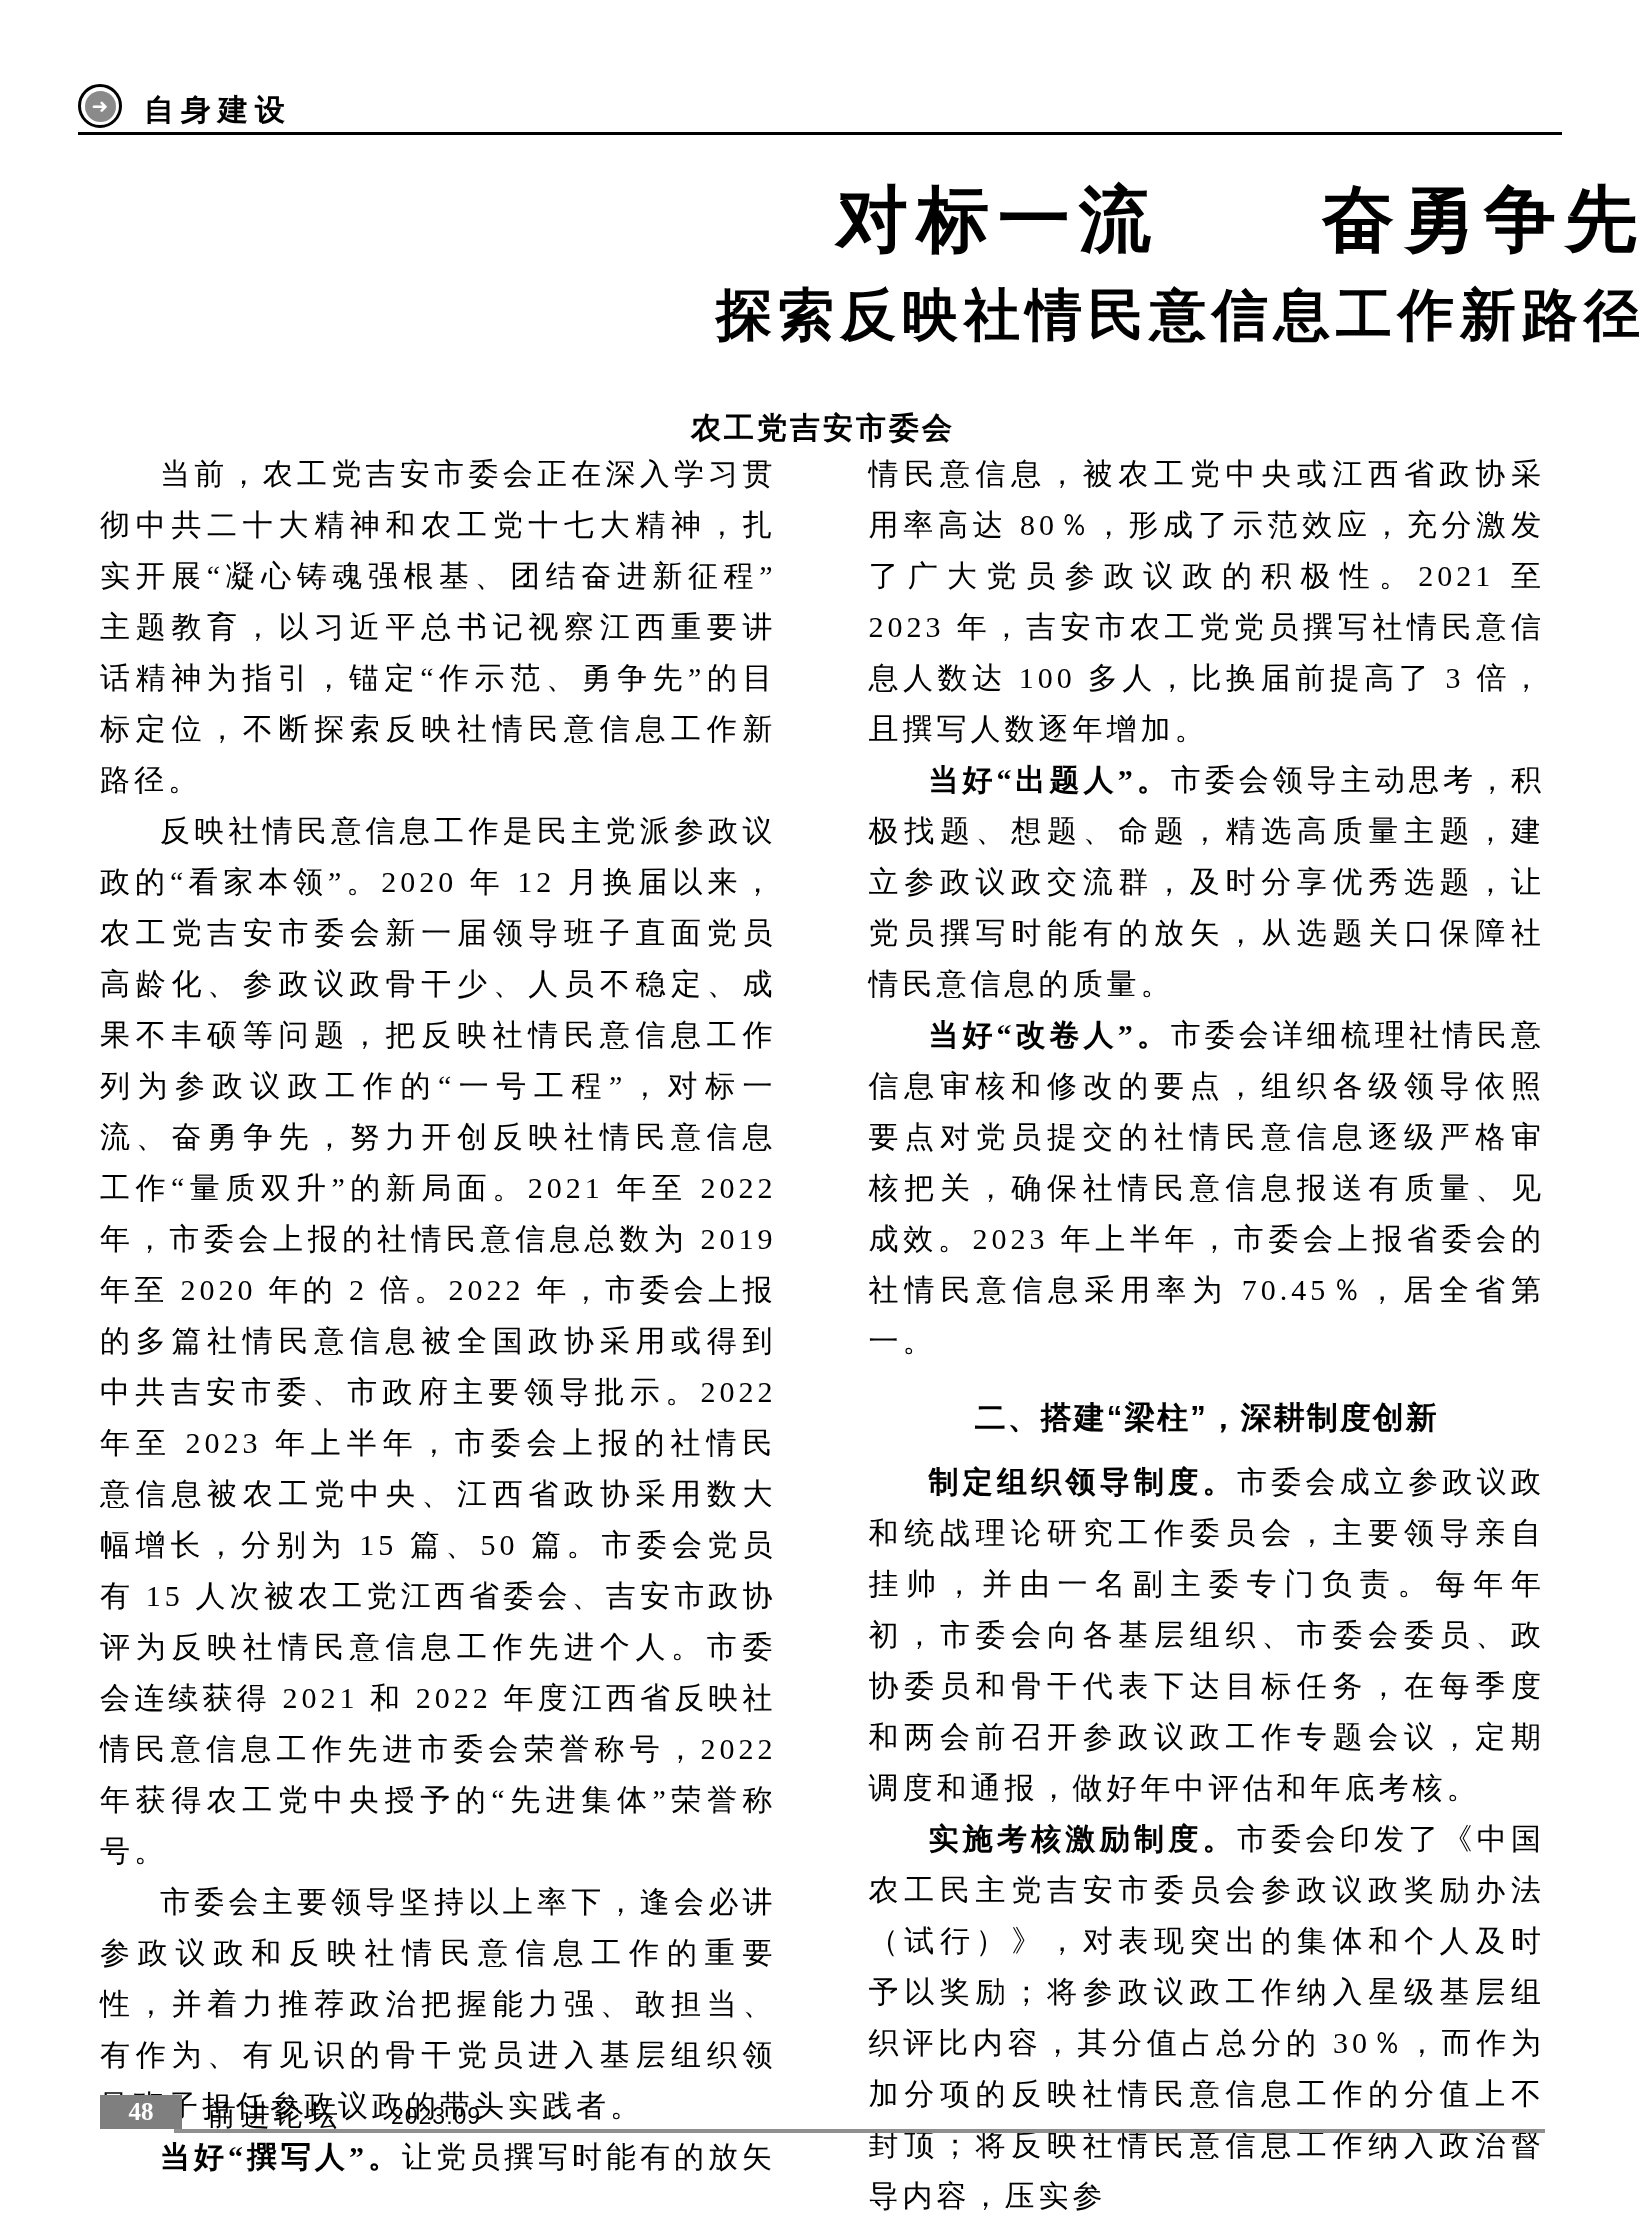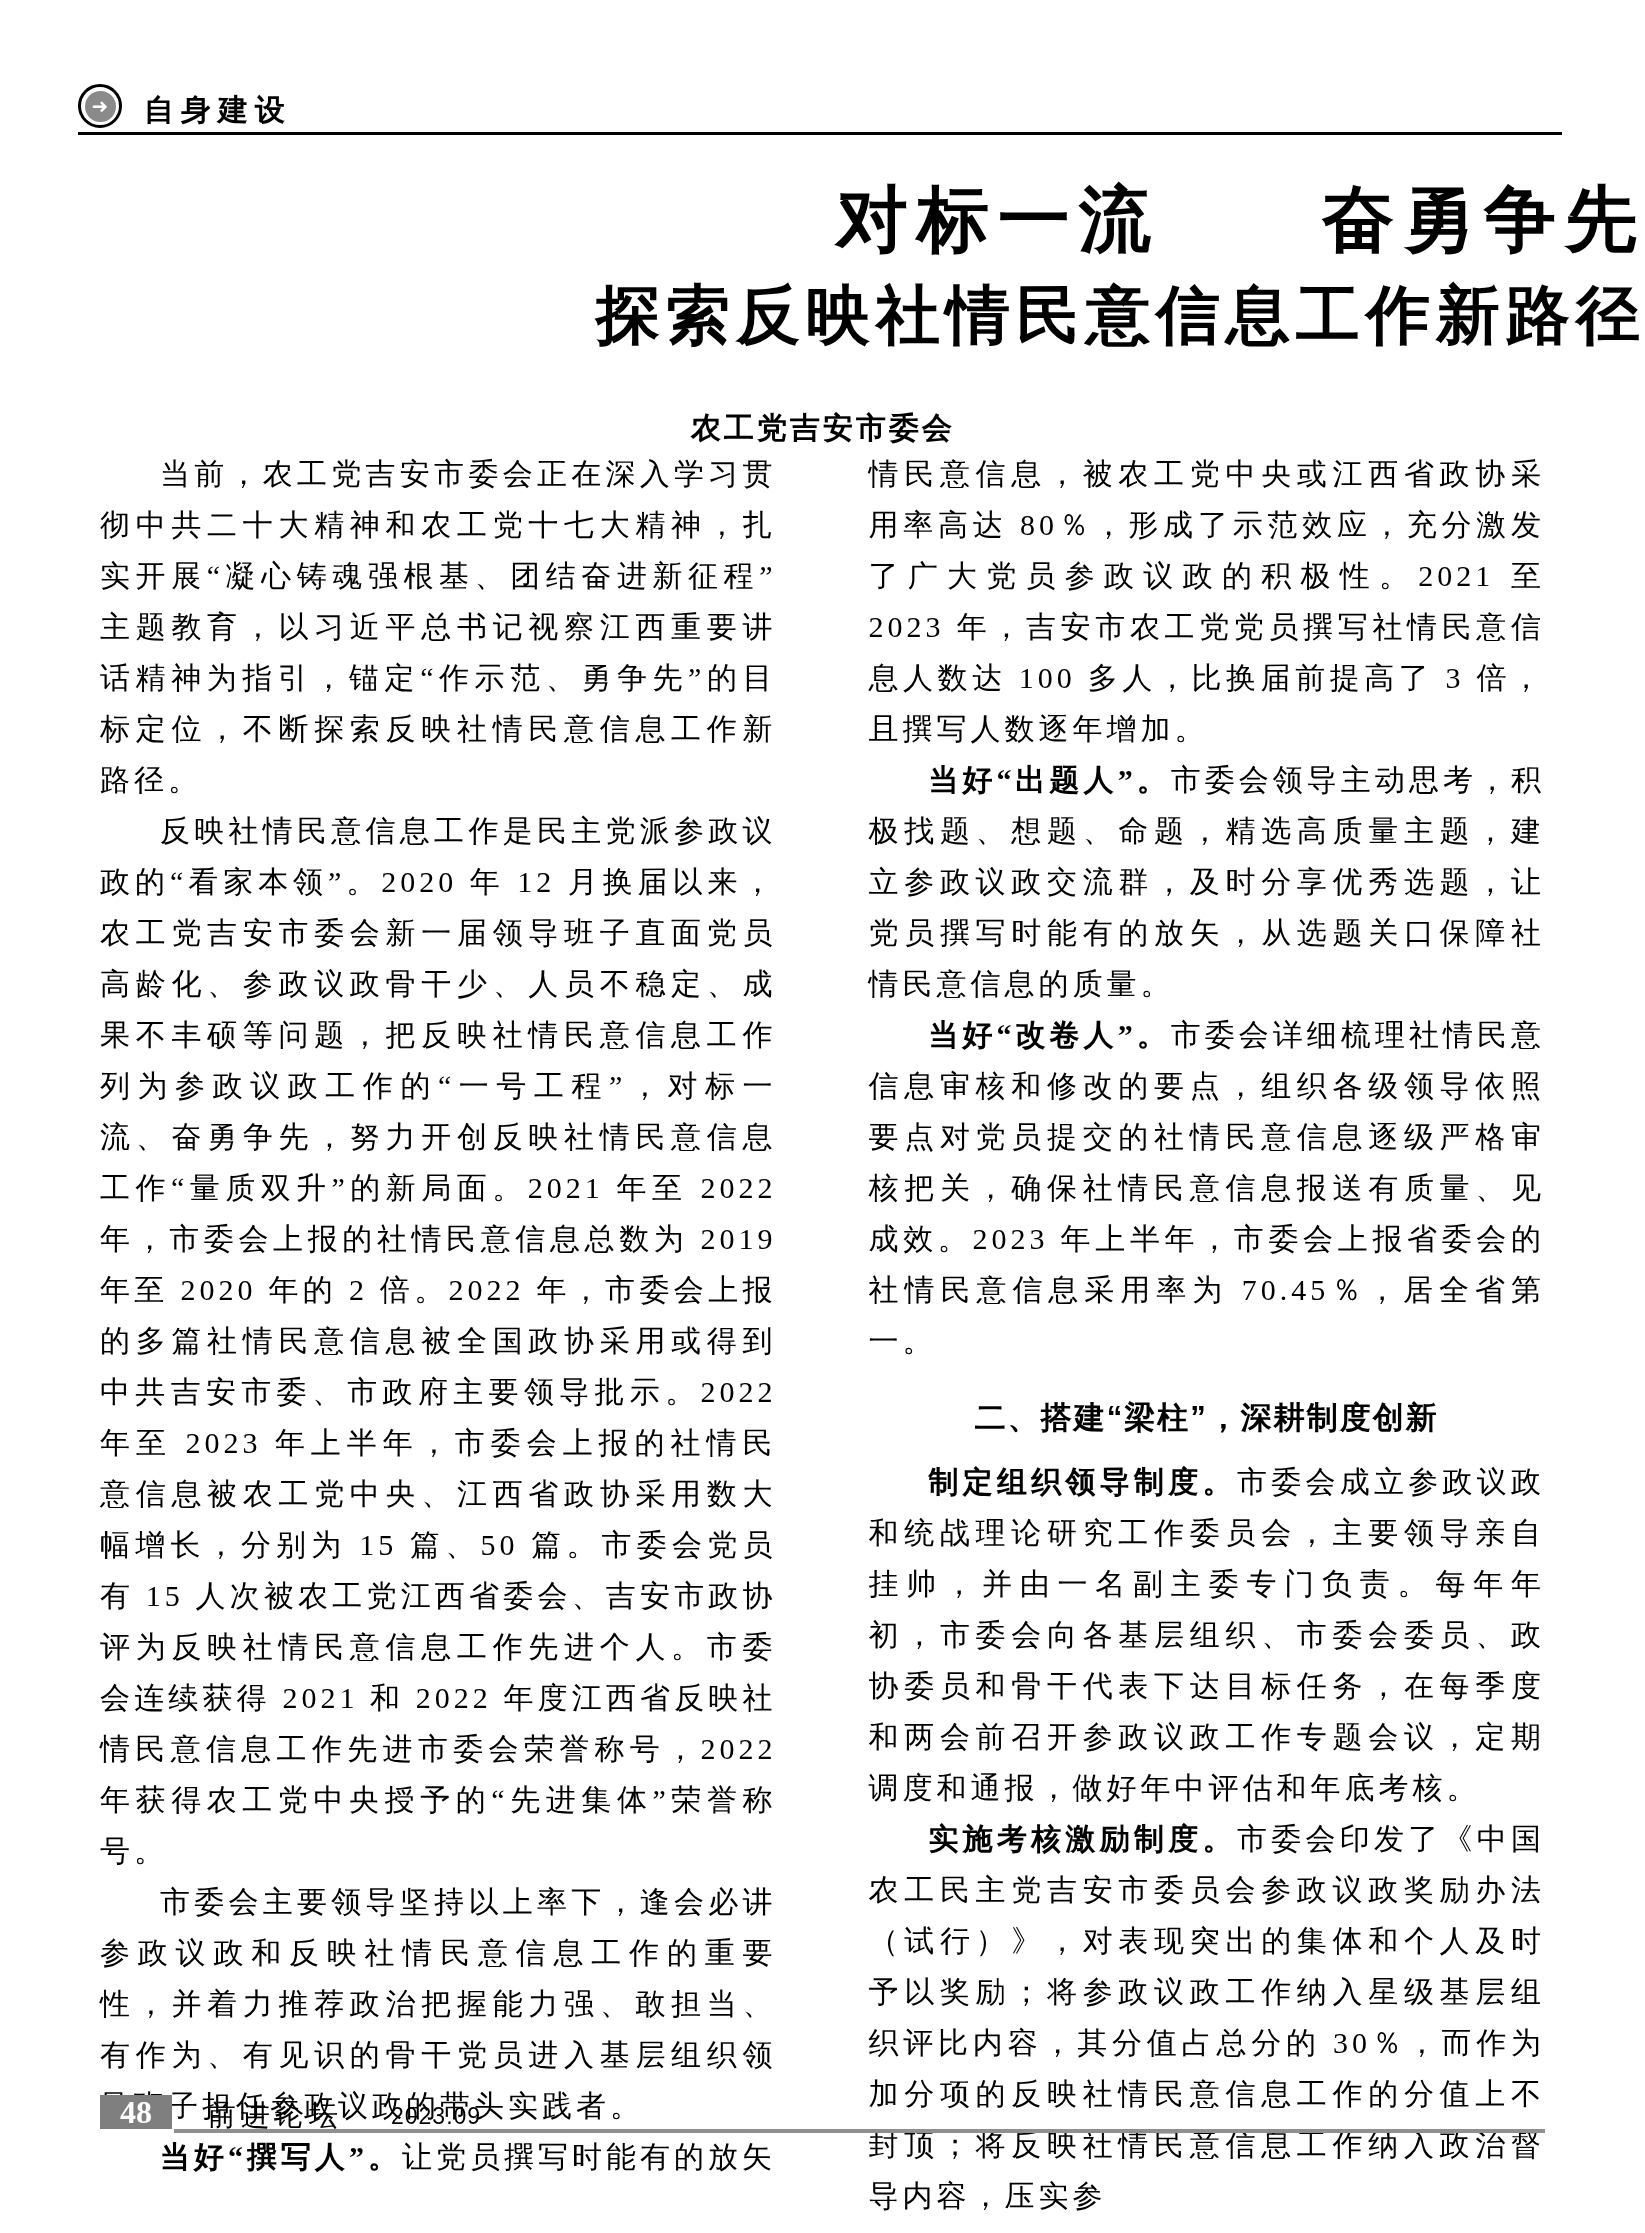--- a/index.html
+++ b/index.html
@@ -28,21 +28,21 @@
     font-weight:bold; font-size:30px; letter-spacing:7px;
   }
   .hdr-rule { position:absolute; left:0; right:0; top:48px; height:3px; background:#000; }
 
   
   .title {
     position:absolute; top:171px; left:0; width:100%; text-align:right;
     font-family:"Liberation Sans","DejaVu Sans",sans-serif; font-weight:900;
   }
   .title-line1 { font-size:72px; letter-spacing:9px; line-height:96px; }
-  .title-line2 { font-size:64px; letter-spacing:6px; line-height:96px; }
+  .title-line2 { font-size:56px; letter-spacing:6px; line-height:96px; }
   .author {
     position:absolute; top:408px; left:0; width:100%; text-align:center;
     font-family:"Liberation Sans","DejaVu Sans",sans-serif;
     font-weight:bold; font-size:30px; letter-spacing:3px;
   }
 
   
   .columns {
     position:absolute; top:448px; left:100px; width:1445px;
     display:flex; gap:92px;
@@ -56,22 +56,22 @@
   b.lead { font-weight:bold; }
   h3.sec {
     font-family:"Liberation Sans","DejaVu Sans",sans-serif;
     font-weight:bold; font-size:31px; letter-spacing:2px;
     text-align:center; margin:32px 0 18px 0; line-height:40px;
   }
 
   
   .footer { position:absolute; left:100px; top:2095px; width:1445px; height:42px; }
   .pg-box {
-    position:absolute; left:0; top:0; width:72px; height:34px;
-    color:#fff; font-weight:bold; font-size:32px;
+    position:absolute; left:0; top:0; width:82px; height:34px;
+    color:#fff; font-weight:bold; font-size:25px;
     display:flex; align-items:center; justify-content:center;
     font-family:"Liberation Serif","DejaVu Serif",serif;
   }
   .ft-journal { position:absolute; left:107px; top:1px; font-size:29px; letter-spacing:5px; }
   .ft-issue { position:absolute; left:291px; top:8px; font-size:23px;
     font-family:"Liberation Sans","DejaVu Sans",sans-serif; letter-spacing:1px; }
   .ft-rule { position:absolute; left:74px; right:0; top:34px; height:4px; }
 </style>
 </head>
 <body>

